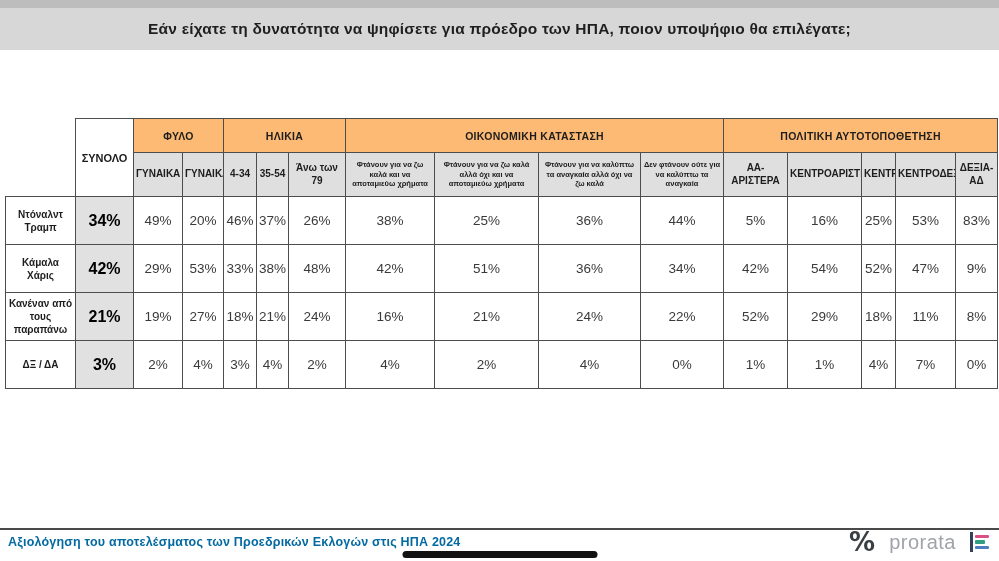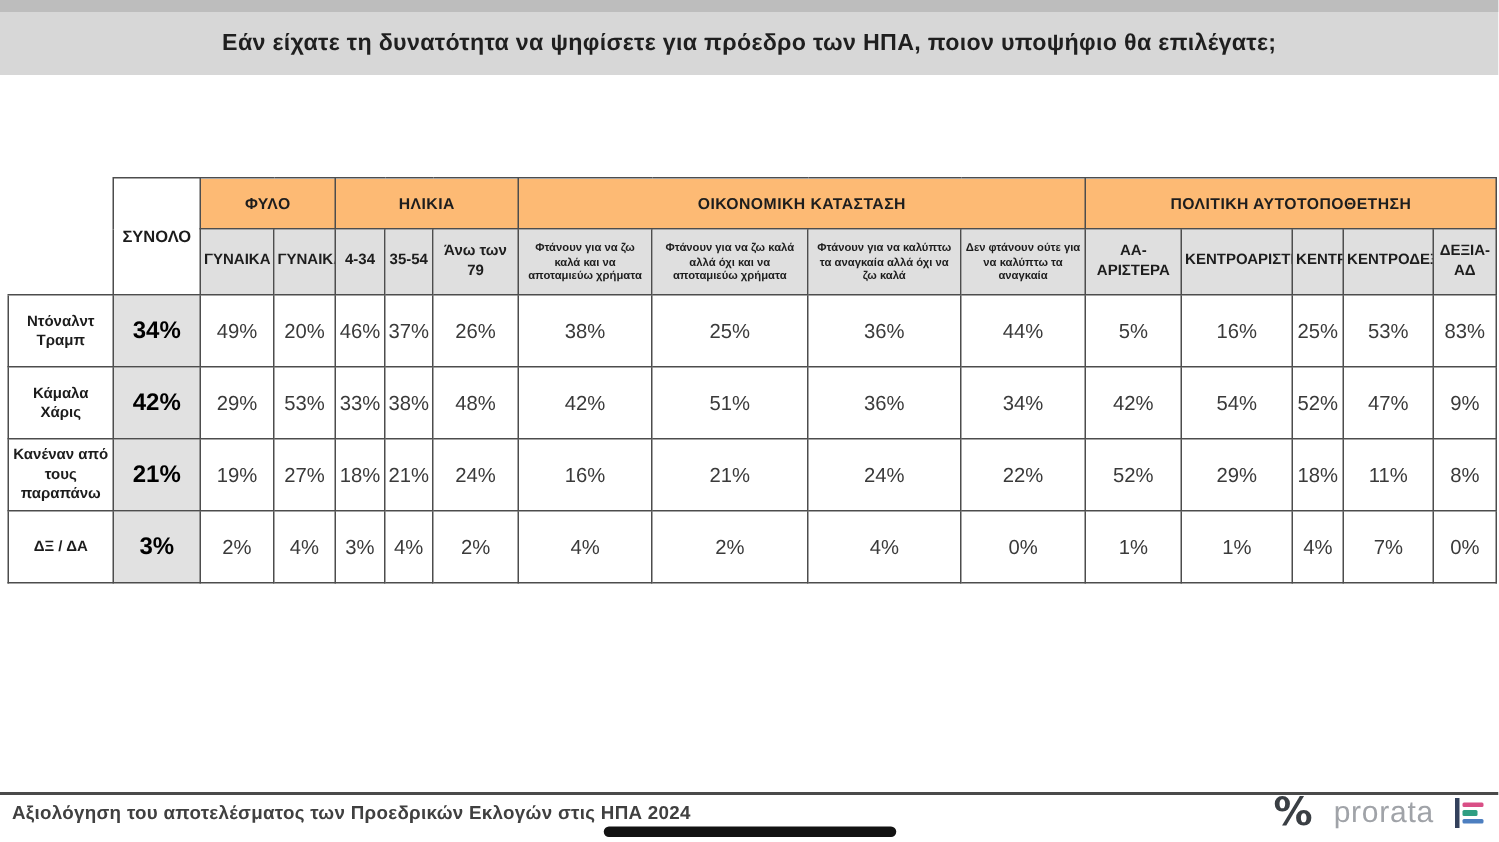--- a/index.html
+++ b/index.html
@@ -27,21 +27,21 @@
   th.synolo{background:#ffffff;font-size:11px;font-weight:bold;color:#1b1b1b;}
   th.group{background:#fdba74;font-size:10.5px;font-weight:bold;color:#1d1d1d;letter-spacing:.3px;}
   tr.subrow th{background:#dfdfdf;font-size:10px;font-weight:bold;color:#1d1d1d;line-height:1.25;}
   tr.subrow th:nth-child(6),tr.subrow th:nth-child(7),
   tr.subrow th:nth-child(8),tr.subrow th:nth-child(9){font-size:7.5px;font-weight:600;}
   td.rowlabel,th.rowlabel{background:#ffffff;font-size:10px;font-weight:bold;color:#1c1c1c;line-height:1.3;}
   td.total{background:#e1e1e1;font-size:16px;font-weight:bold;color:#000000;}
   td.val{background:#ffffff;font-size:13.5px;color:#3a3a3a;}
   
   .footrule{position:absolute;left:0;right:0;top:528px;border-top:2px solid #4a4a4a;}
-  .source{position:absolute;left:8px;top:535px;font-size:12.5px;font-weight:bold;color:#404040;letter-spacing:.2px;}
+  .source{position:absolute;left:8px;top:535px;font-size:12.5px;font-weight:bold;color:#0369a1;letter-spacing:.2px;}
   .brand{position:absolute;right:10px;top:527px;height:30px;display:flex;align-items:center;gap:14px;}
   .pct{font-family:"DejaVu Sans",sans-serif;font-size:26px;font-weight:bold;color:#3a3f44;line-height:1;}
   .brandword{font-size:20px;color:#a0a3a8;letter-spacing:.5px;line-height:1;}
   .chartmark{display:flex;align-items:center;gap:2px;}
   .chartmark .vbar{width:3px;height:20px;background:#33415c;}
   .chartmark .hbars{display:flex;flex-direction:column;gap:2px;}
   .chartmark .hb{height:3.5px;border-radius:1px;}
   .hb.b1{width:14px;background:#d94f86;}
   .hb.b2{width:10px;background:#2f9e82;}
   .hb.b3{width:14px;background:#4d7fc0;}

